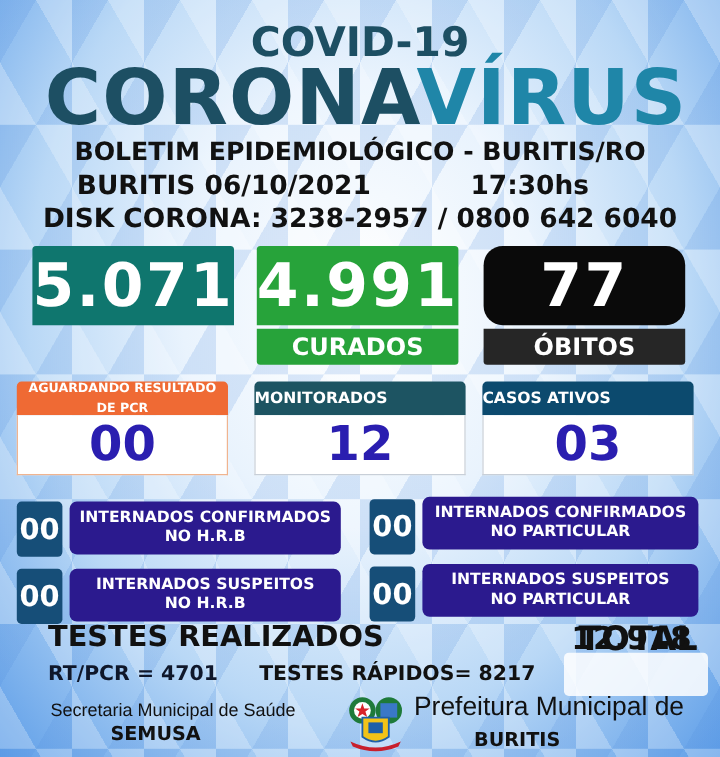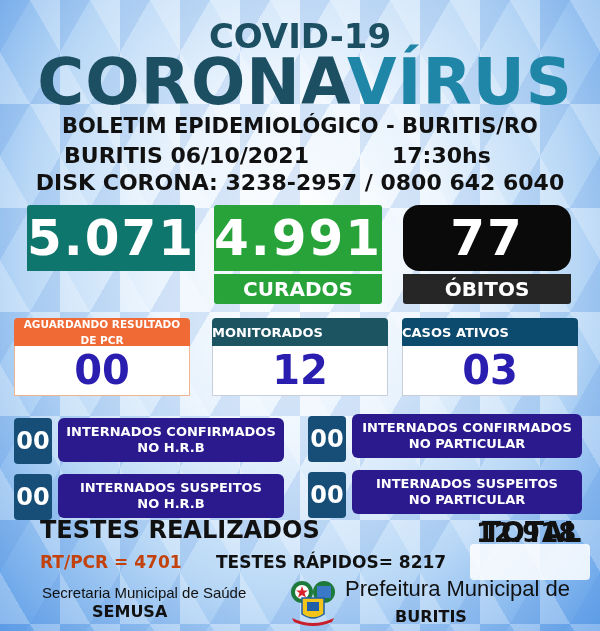--- a/index.html
+++ b/index.html
@@ -63,21 +63,21 @@
     position: absolute; width: 38px; height: 46px; background: #164e78; border-radius: 4px;
     color: #fff; font-weight: bold; font-size: 24px; line-height: 46px; text-align: center;
   }
   .intern-lbl {
     position: absolute; height: 44px; background: #2b1a8e; border-radius: 6px;
     color: #fff; font-weight: bold; font-size: 13px; line-height: 16px; text-align: center;
     display: flex; align-items: center; justify-content: center; flex-direction: column;
   }
   .testes { left: 40px; top: 516px; font-weight: bold; font-size: 24px; color: #111; }
   .total-lbl { left: 482px; top: 516px; font-weight: bold; font-size: 28px; color: #111; }
-  .rtpcr { left: 40px; top: 552px; font-weight: bold; font-size: 17px; color: #c2410c; }
+  .rtpcr { left: 40px; top: 552px; font-weight: bold; font-size: 17px; color: #0f172a; }
   .rapidos { left: 216px; top: 552px; font-weight: bold; font-size: 17px; color: #111; }
   .total-box { left: 470px; top: 544px; width: 120px; height: 36px; background: rgba(255,255,255,0.85); border-radius: 4px; }
   .total-val { left: 476px; top: 518px; font-weight: bold; font-size: 26px; color: #111; }
   .sec1 { left: 42px; top: 584px; font-family: "Liberation Sans", sans-serif; font-size: 15px; color: #111; }
   .sec2 { left: 92px; top: 602px; font-weight: bold; font-size: 16px; color: #111; }
   .pref1 { left: 345px; top: 576px; font-family: "Liberation Sans", sans-serif; font-size: 22px; color: #111; }
   .pref2 { left: 395px; top: 607px; font-weight: bold; font-size: 16px; color: #111; }
   .crest { left: 288px; top: 578px; width: 50px; height: 50px; }
 </style>
 </head>

